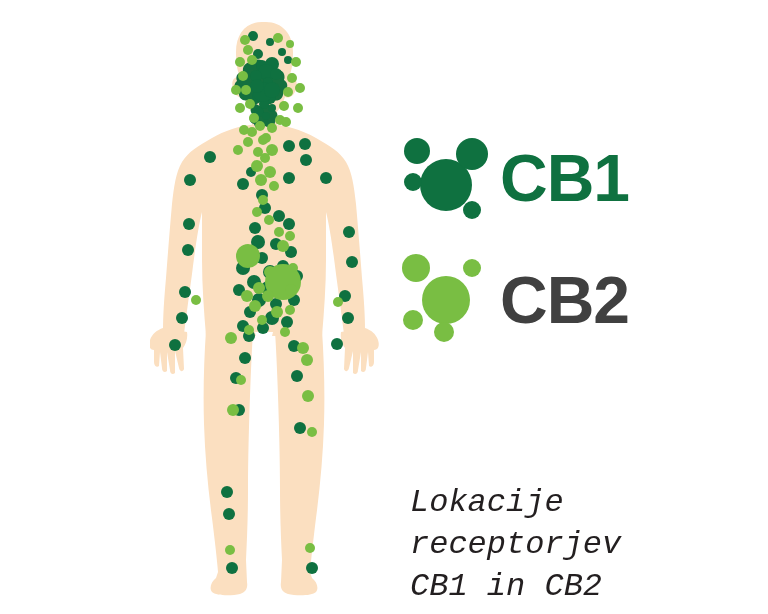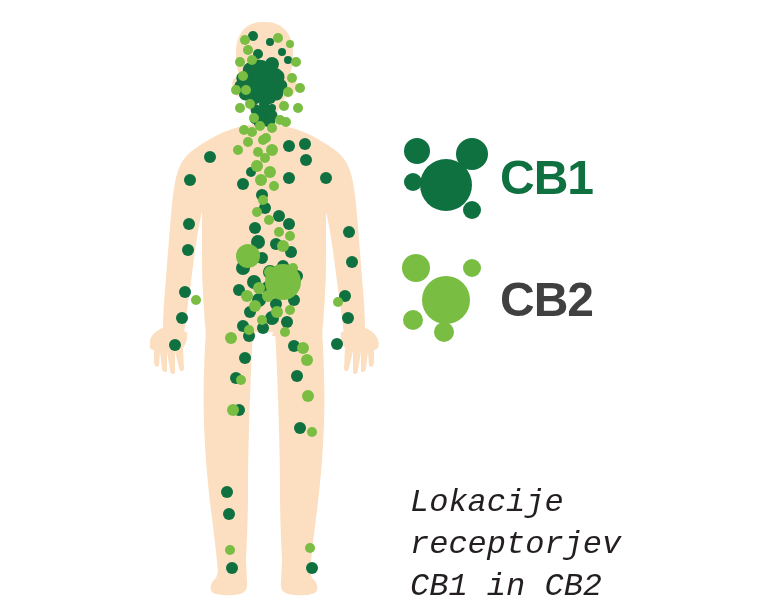--- a/index.html
+++ b/index.html
@@ -45,21 +45,21 @@
   }
   .legend-row.cb1 { top: 0px; }
   .legend-row.cb2 { top: 122px; }
   .legend-mark {
     width: 96px;
     height: 96px;
     flex: 0 0 96px;
   }
   .legend-label {
     font-family: "Liberation Sans", "DejaVu Sans", sans-serif;
-    font-size: 48px;
+    font-size: 66px;
     font-weight: bold;
     letter-spacing: -1px;
     line-height: 1;
     margin-left: 6px;
     user-select: none;
   }
   .legend-label.cb1 { color: #0F7140; }
   .legend-label.cb2 { color: #404040; }
   .caption {
     position: absolute;

